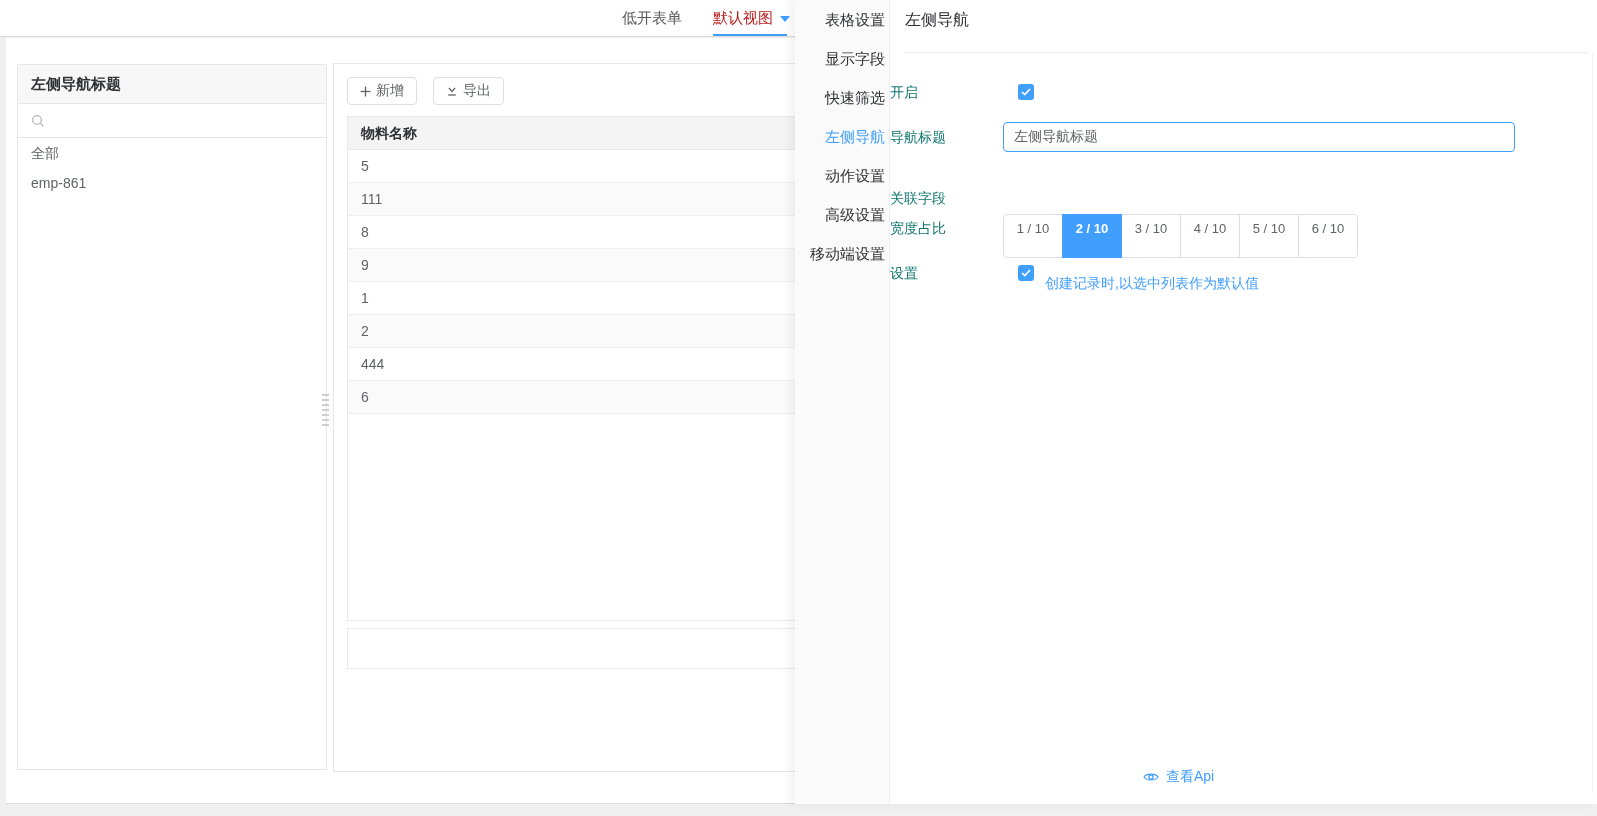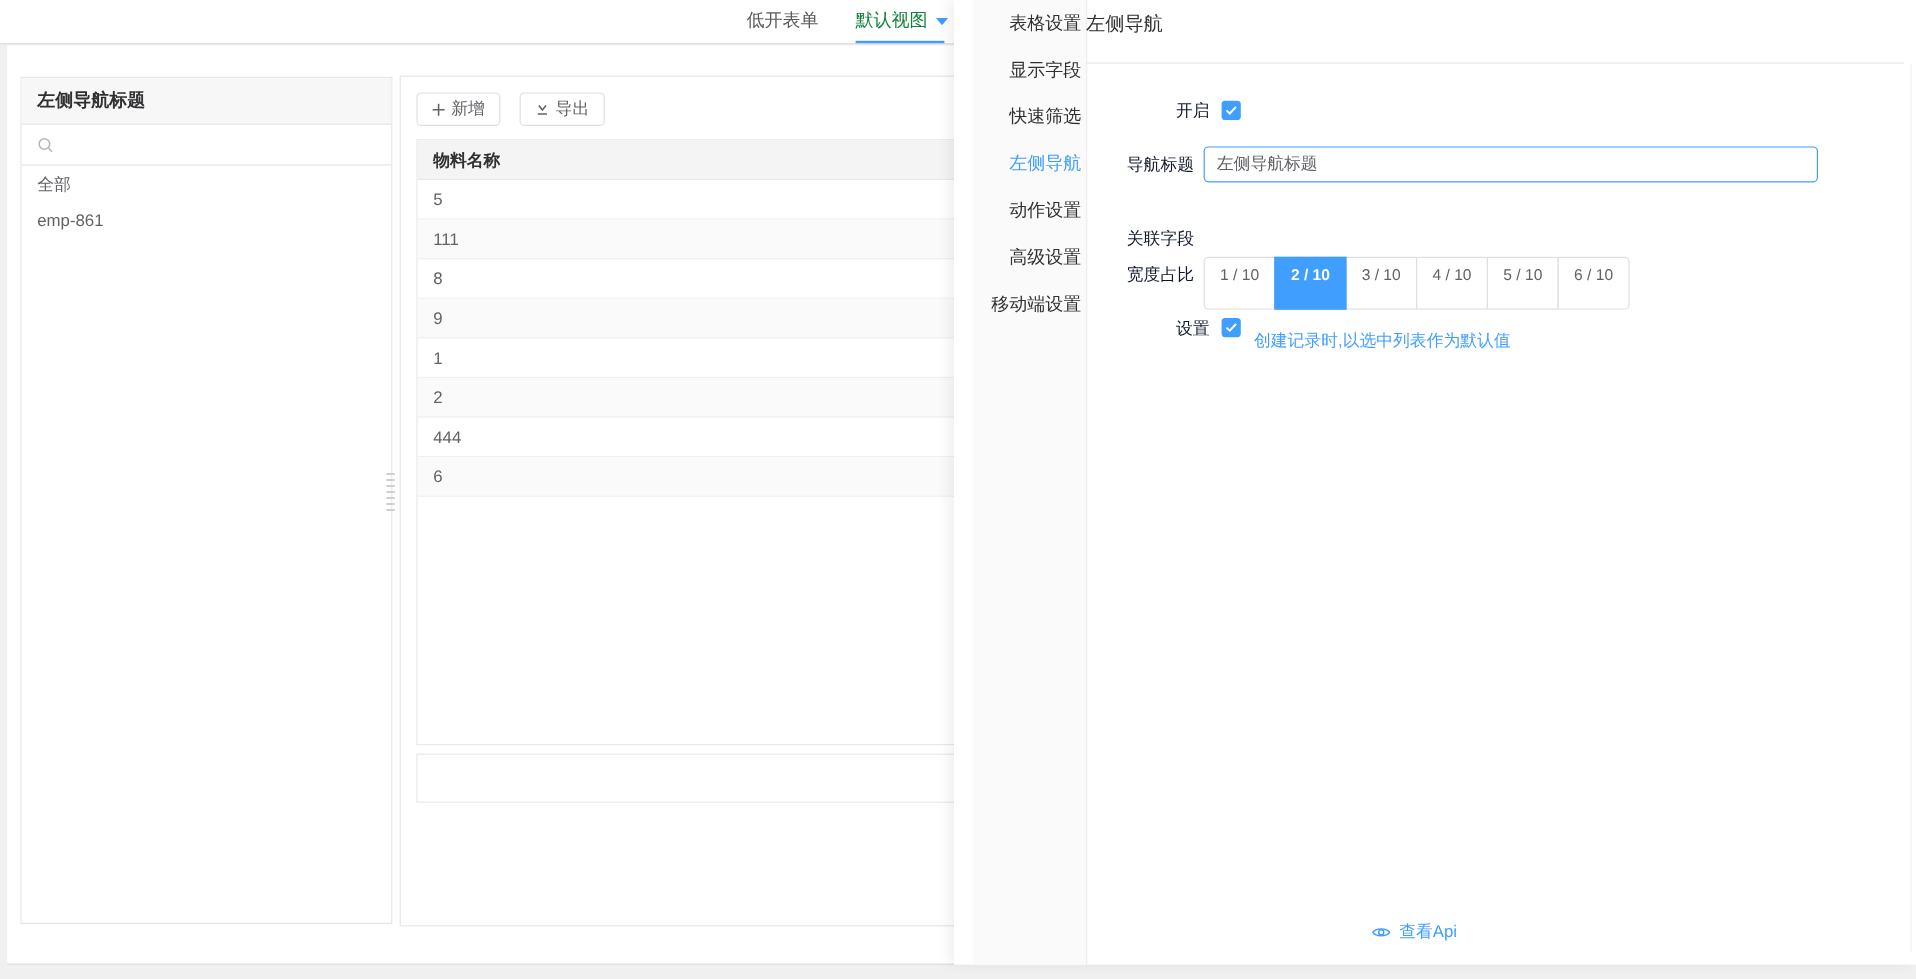--- a/index.html
+++ b/index.html
@@ -15,21 +15,21 @@
   
   .topbar {
     position:absolute; left:0; top:0; width:1597px; height:37px;
     background:#fff; border-bottom:1px solid #dadada; z-index:1;
   }
   .tab {
     position:absolute; top:0; height:36px; line-height:36px;
     font-size:15px; color:#595959; cursor:pointer; white-space:nowrap;
   }
   .tab.tab-1 { left:622px; }
-  .tab.tab-2 { left:713px; color:#15803d;text-align:right; }
+  .tab.tab-2 { left:713px; color:#b91c1c;text-align:right; }
   .tab-caret {
     display:inline-block; margin-left:7px; vertical-align:middle;
     width:0; height:0; border-left:5px solid transparent;
     border-right:5px solid transparent; border-top:6px solid #409eff;
   }
   .tab-underline {
     position:absolute; left:713px; top:34px; width:74px; height:2px;
     background:#409eff; z-index:2;
   }
 
@@ -101,43 +101,43 @@
     position:absolute; left:13px; top:564px; width:1220px; height:41px;
     border:1px solid #e8e8e8; background:#fff;
   }
 
   
   .drawer {
     position:absolute; left:795px; top:0; width:802px; height:804px;
     background:#fff; z-index:5; box-shadow:-5px 0 10px rgba(0,0,0,0.06);
   }
   .drawer-side {
-    position:absolute; left:16px; top:0; width:95px; height:804px;
+    position:absolute; left:0; top:0; width:95px; height:804px;
     background:#fafafa; border-right:1px solid #eeeeee;
   }
   .menu-item {
     height:39px; line-height:39px; text-align:right; padding-right:4px;
     font-size:15px; color:#303133; cursor:pointer; white-space:nowrap;
   }
   .menu-item.active { color:#409eff; }
   .drawer-main {
     position:absolute; left:95px; top:0; width:707px; height:804px;
   }
   .panel-title {
     position:absolute; left:15px; top:10px; font-size:16px; color:#303133;
   }
   .panel-divider {
     position:absolute; left:15px; top:52px; width:682px; height:1px; background:#e8e8e8;
   }
   .scroll-track {
     position:absolute; right:4px; top:53px; width:1px; height:740px; background:#f2f2f2;
   }
   .f-label {
-    position:absolute; left:0; width:105px; text-align:right;
-    font-size:14px; color:#0f172a; line-height:16px; white-space:nowrap;
+    position:absolute; left:0; width:105px; 
+    font-size:14px; color:#0f766e; line-height:16px; white-space:nowrap;
   }
   .f-label.cb-row { width:118px; }
   .checkbox {
     position:absolute; width:16px; height:16px; background:#409eff;
     border-radius:3px; cursor:pointer; display:flex; align-items:center; justify-content:center;
   }
   .text-input {
     position:absolute; left:113px; width:512px; height:30px;
     border:1px solid #409eff; border-radius:4px; padding:0 10px;
     font-size:14px; color:#606266; outline:none; font-family:inherit; background:#fff;

